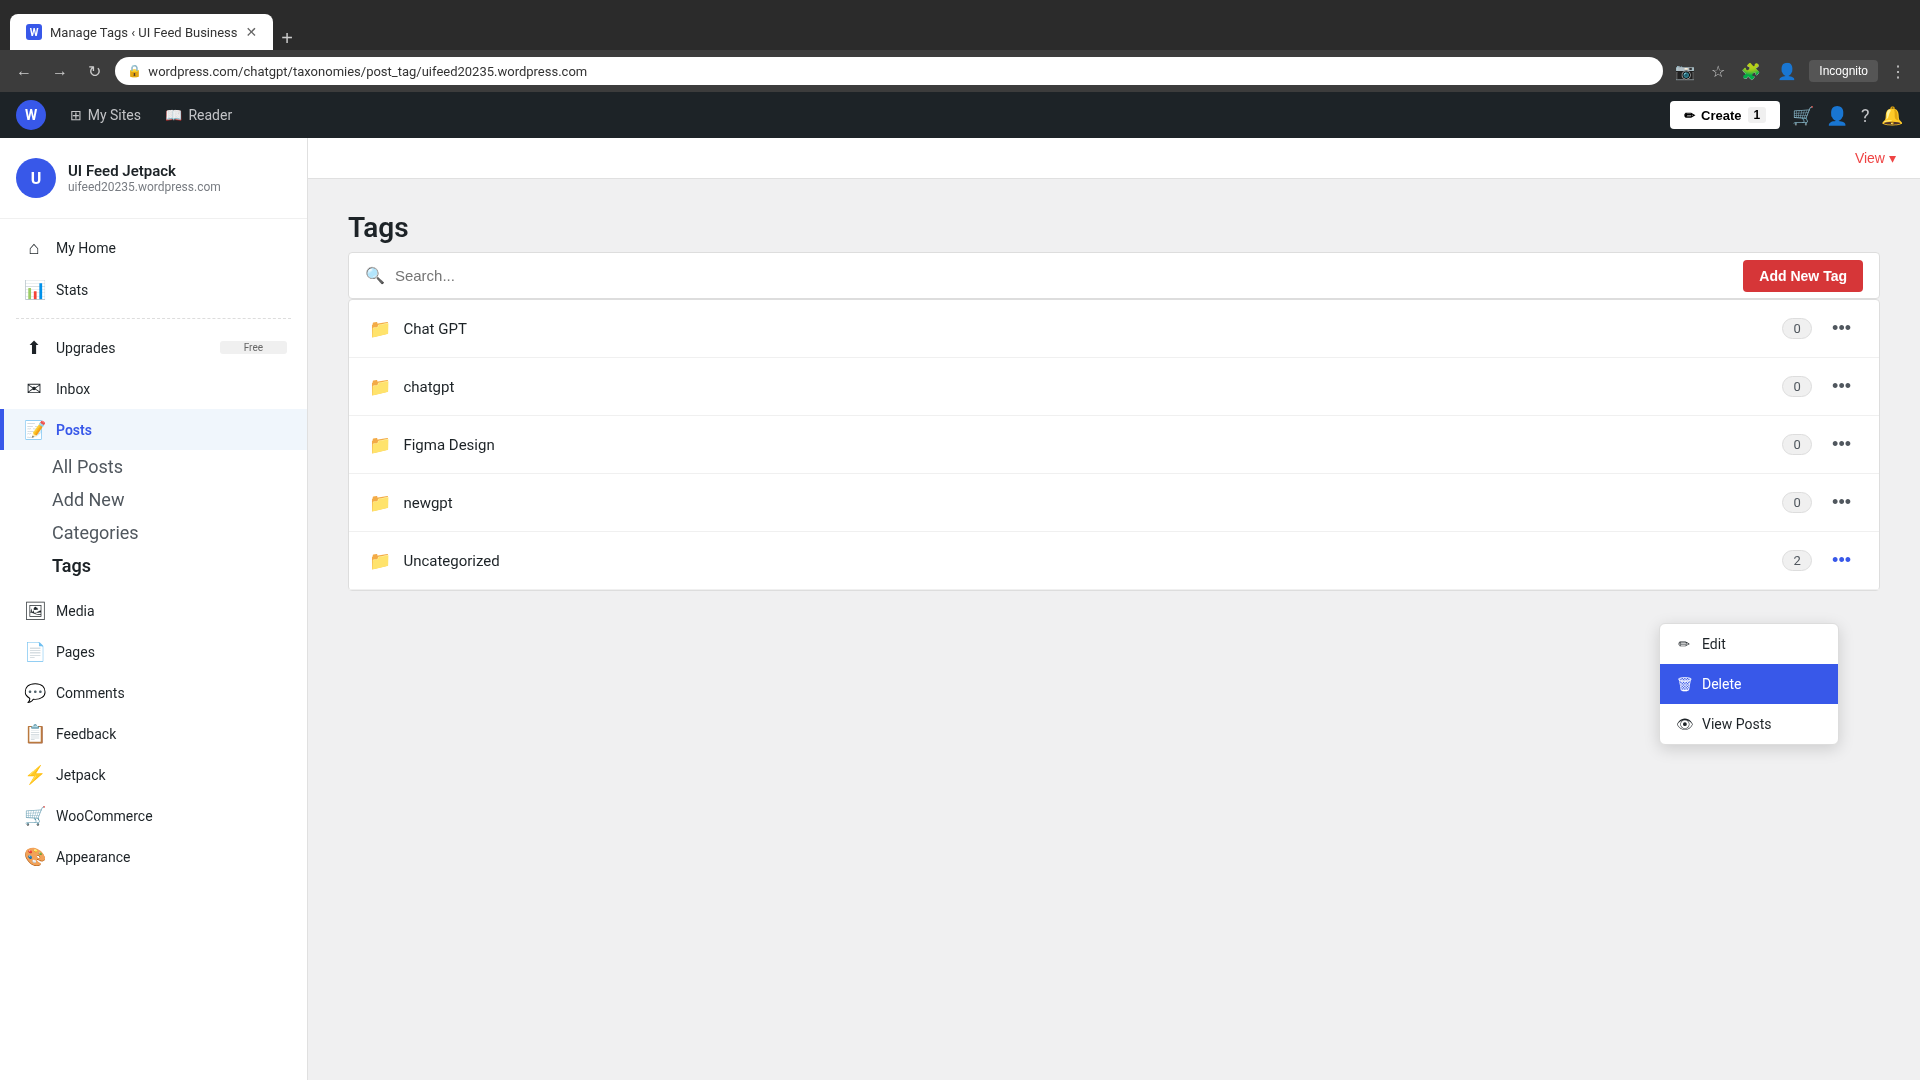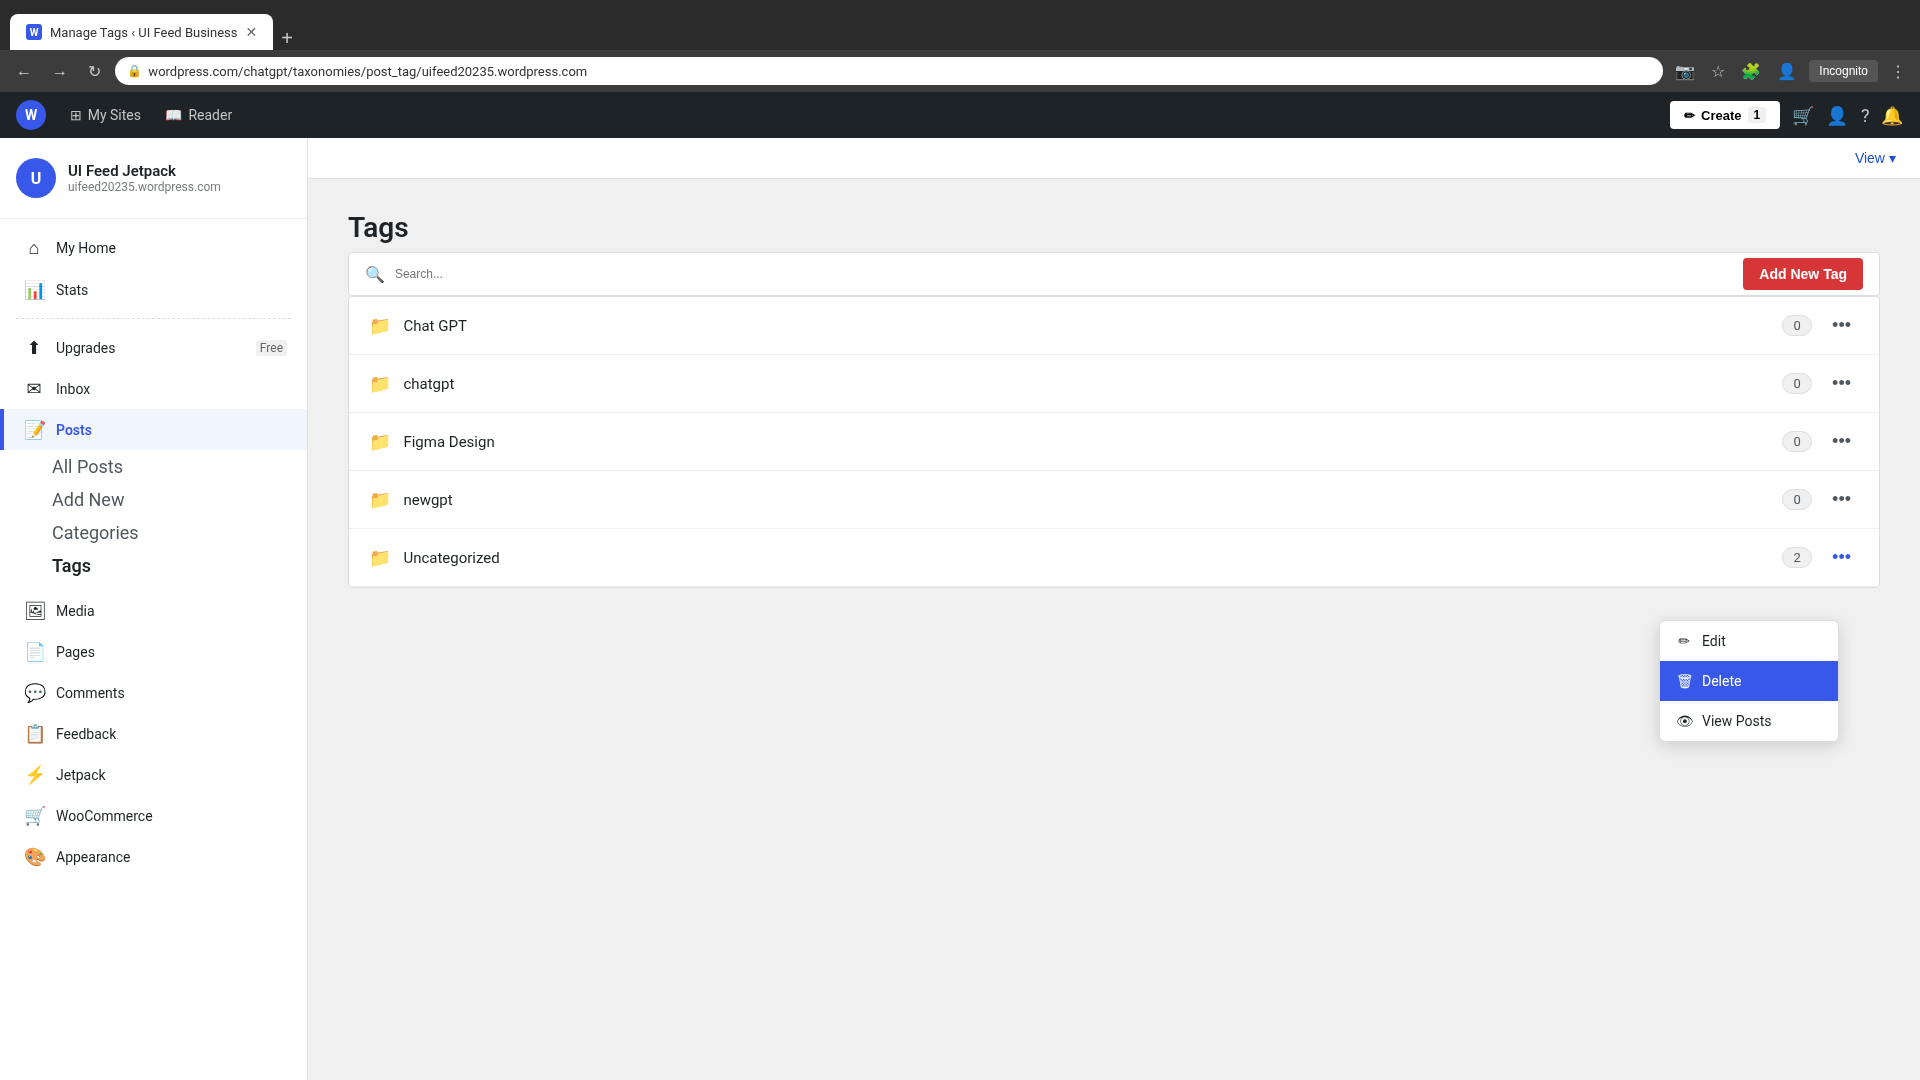--- a/index.html
+++ b/index.html
@@ -39,41 +39,41 @@
     .sidebar { width: 308px; background: #fff; border-right: 1px solid #e0e0e0; display: flex; flex-direction: column; overflow-y: auto; flex-shrink: 0; }
     .site-info { padding: 20px 16px; display: flex; align-items: center; gap: 12px; border-bottom: 1px solid #f0f0f0; }
     .site-avatar { width: 40px; height: 40px; background: #3858e9; border-radius: 50%; display: flex; align-items: center; justify-content: center; color: white; font-weight: bold; font-size: 16px; }
     .site-name { font-weight: 600; font-size: 15px; color: #1d2327; }
     .site-url { font-size: 12px; color: #787c82; }
 
     .sidebar-nav { padding: 8px 0; flex: 1; }
     .nav-item { display: flex; align-items: center; gap: 12px; padding: 10px 20px; cursor: pointer; color: #1d2327; font-size: 14px; font-weight: 400; border-left: 4px solid transparent; }
     .nav-item.active { background: #f0f6fc; border-left-color: #3858e9; color: #3858e9; font-weight: 600; }
     .nav-item .nav-icon { font-size: 18px; width: 20px; text-align: center; }
-    .nav-item .badge { margin-left: auto; background: #f0f0f0; border-radius: 3px; padding: 1px 4px; font-size: 12px; color: #666; }
+    .nav-item .badge { margin-left: auto; background: #f0f0f0; border-radius: 3px; padding: 1px 24px; font-size: 10px; color: #666; }
 
     .sub-nav { padding: 0 0 8px 52px; }
     .sub-nav-item { padding: 6px 20px 6px 0; cursor: pointer; color: #50575e; font-size: 18px; }
     .sub-nav-item.active { color: #1d2327; font-weight: 600; }
 
     .sidebar-divider { border: none; border-top: 1px dashed #ddd; margin: 8px 16px; }
 
     
     .main-content { flex: 1; background: #f0f0f1; overflow-y: auto; position: relative; }
     .content-header { background: #fff; padding: 12px 24px; display: flex; justify-content: flex-end; border-bottom: 1px solid #e0e0e0; }
-    .view-btn { background: none; border: none; color: #1d4ed8; font-size: 14px; cursor: pointer; display: flex; align-items: center; gap: 4px; }
+    .view-btn { background: none; border: none; color: #ef4444; font-size: 14px; cursor: pointer; display: flex; align-items: center; gap: 4px; }
 
     .content-body { padding: 32px 40px; }
     .page-title { font-size: 28px; font-weight: 600; color: #1d2327; margin-bottom: 8px; }
     .page-description { font-size: 14px; color: #50575e; margin-bottom: 24px; }
     .learn-more { color: #3858e9; text-decoration: none; cursor: pointer; }
 
     
     .search-row { background: #fff; border: 1px solid #ddd; border-radius: 4px; padding: 0 16px; display: flex; align-items: center; gap: 10px; margin-bottom: 0; }
-    .search-row input { flex: 1; border: none; outline: none; padding: 14px 0; font-size: 12px; color: #50575e; }
+    .search-row input { flex: 1; border: none; outline: none; padding: 14px 0; font-size: 15px; color: #50575e; }
     .add-tag-btn { background: #d63638; color: #fff; border: none; border-radius: 4px; padding: 8px 16px; font-size: 14px; font-weight: 600; cursor: pointer; white-space: nowrap; }
 
     
     .tags-table { background: #fff; border: 1px solid #ddd; border-radius: 4px; margin-top: 0; overflow: visible; }
     .tag-row { display: flex; align-items: center; padding: 14px 20px; border-bottom: 1px solid #f0f0f0; gap: 12px; }
     .tag-row:last-child { border-bottom: none; }
     .tag-folder-icon { color: #787c82; font-size: 18px; }
     .tag-name { flex: 1; font-size: 15px; color: #1d2327; font-weight: 400; }
     .tag-count { background: #f0f0f0; border: 1px solid #ddd; border-radius: 20px; padding: 2px 10px; font-size: 13px; color: #50575e; min-width: 30px; text-align: center; }
     .tag-menu-btn { background: none; border: none; cursor: pointer; color: #50575e; font-size: 18px; padding: 4px 8px; border-radius: 4px; }

